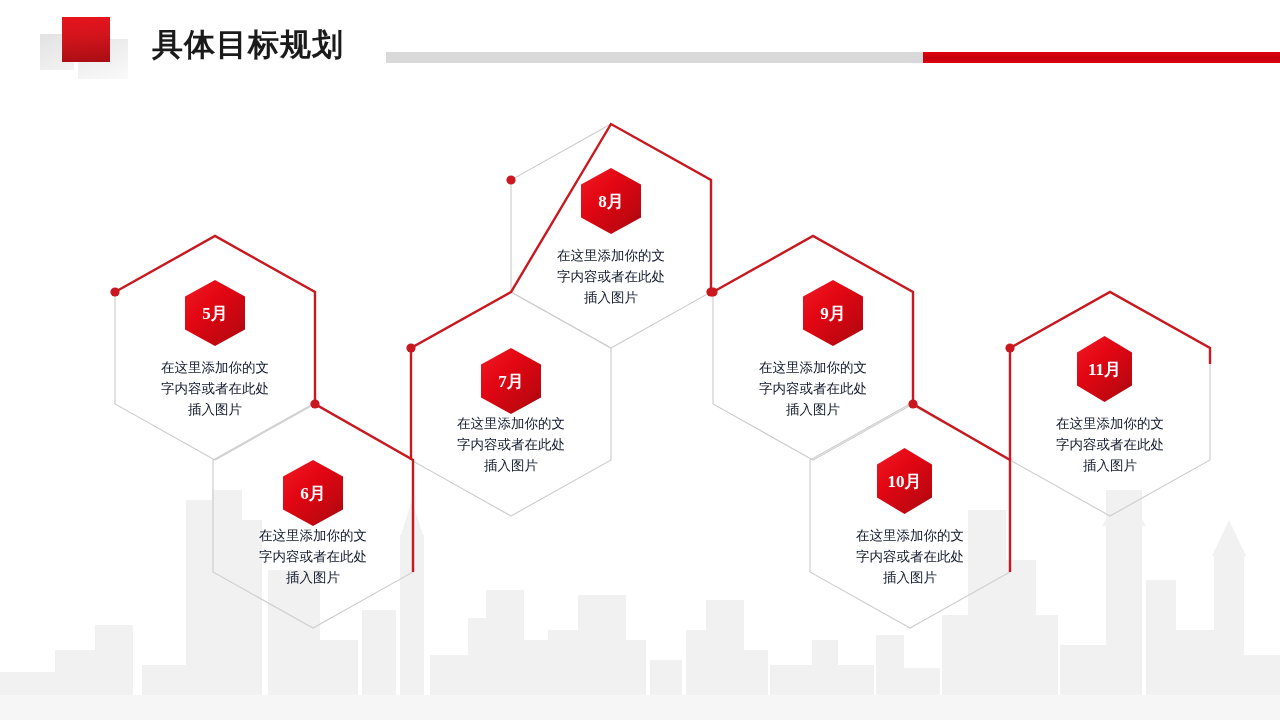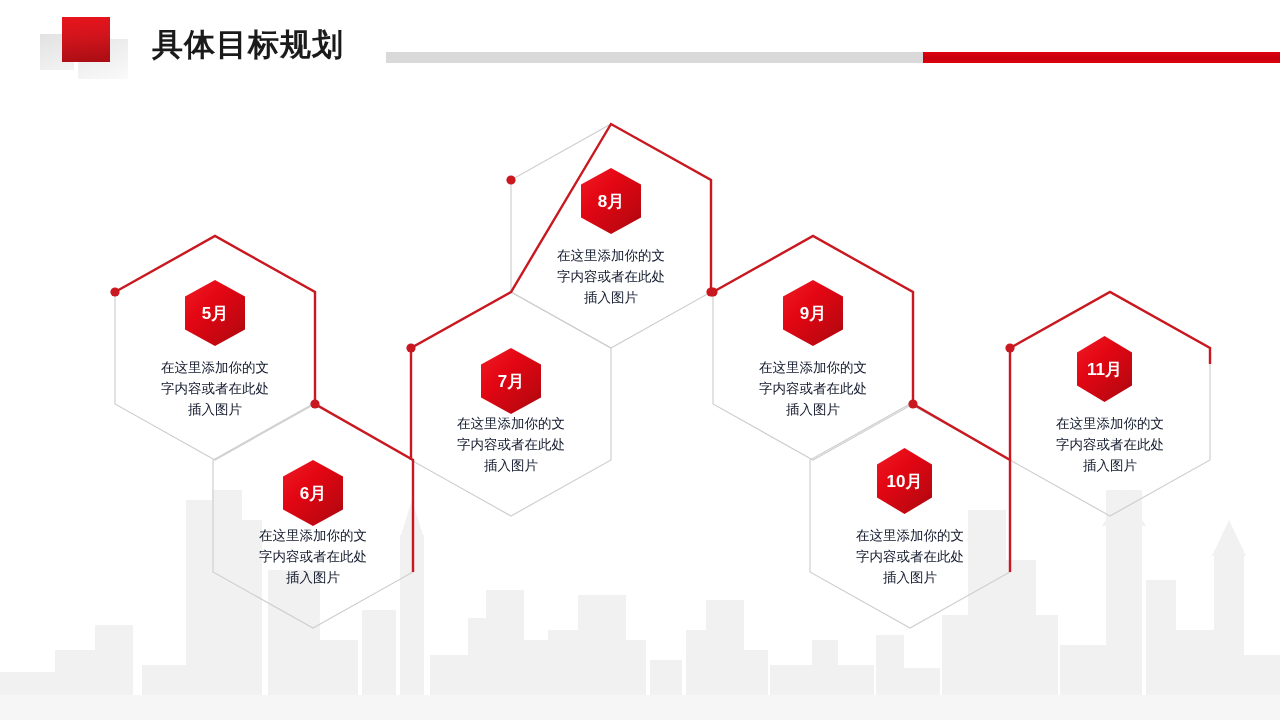--- a/index.html
+++ b/index.html
@@ -128,20 +128,21 @@
     height: 66px;
     clip-path: polygon(50% 0%, 100% 25%, 100% 75%, 50% 100%, 0% 75%, 0% 25%);
     background: linear-gradient(135deg, #ef1c24 0%, #e30613 38%, #c00710 78%, #9e050d 100%);
     display: flex;
     align-items: center;
     justify-content: center;
     color: #ffffff;
     font-size: 17px;
     font-weight: bold;
     line-height: 1;
+    font-family: Liberation Serif, serif;
   }
   .badge.wide {
     width: 55px;
   }
   .node-text {
     position: absolute;
     width: 180px;
     text-align: center;
     font-size: 13.5px;
     line-height: 1.55;
@@ -276,21 +277,21 @@
     </div>
 
     <div class="node" style="left:0;top:0;">
       <div class="badge" style="left:581px; top:168px;">8月</div>
       <div class="node-text" style="left:521px; top:246px;">在这里添加你的文
 字内容或者在此处
 插入图片</div>
     </div>
 
     <div class="node" style="left:0;top:0;">
-      <div class="badge" style="left:783px; top:280px;">9月</div>
+      <div class="badge" style="left:803px; top:280px;">9月</div>
       <div class="node-text" style="left:723px; top:358px;">在这里添加你的文
 字内容或者在此处
 插入图片</div>
     </div>
 
     <div class="node" style="left:0;top:0;">
       <div class="badge wide" style="left:877px; top:448px;">10月</div>
       <div class="node-text" style="left:820px; top:526px;">在这里添加你的文
 字内容或者在此处
 插入图片</div>

